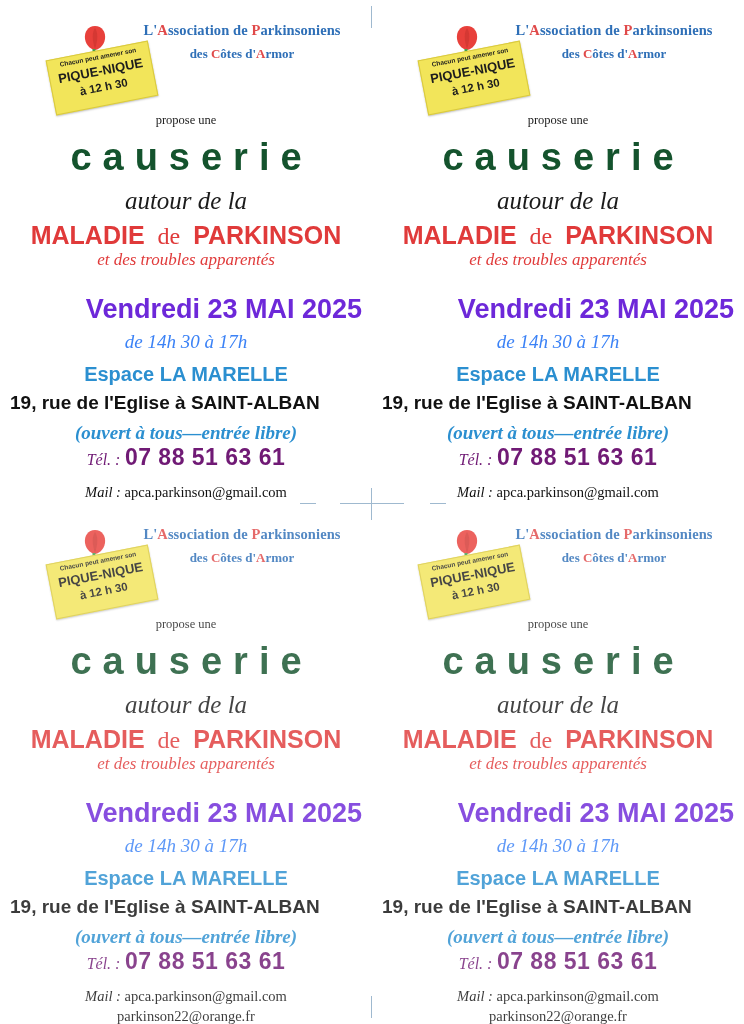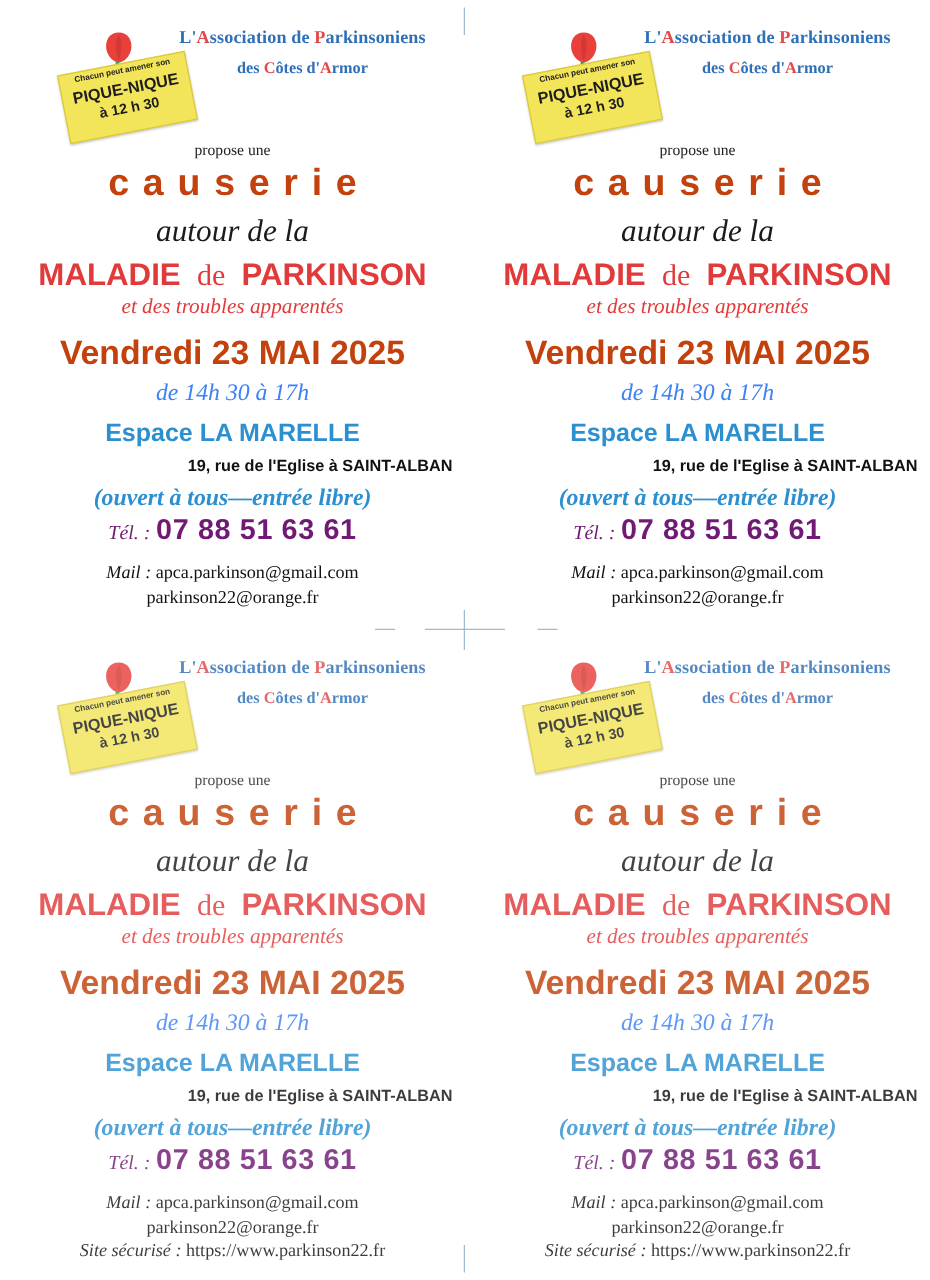--- a/index.html
+++ b/index.html
@@ -89,24 +89,24 @@
     font-size: 12.5px;
     color: #222;
     margin-top: 15px;
   }
 
   
   .causerie {
     text-align: center;
     font-family: "Liberation Sans", sans-serif;
     font-weight: bold;
-    font-size: 30px;
+    font-size: 38px;
     letter-spacing: 11px;
-    color: #c2410c;
-    margin-top: 2px;
+    color: #14532d;
+    margin-top: 8px;
     text-indent: 11px;
   }
   .autour {
     text-align: center;
     font-family: "Liberation Serif", serif;
     font-style: italic;
     font-size: 25px;
     color: #1b1b1b;
     margin-top: 8px;
   }
@@ -125,48 +125,48 @@
   }
   .troubles {
     text-align: center;
     font-family: "Liberation Serif", serif;
     font-style: italic;
     font-size: 17px;
     color: #e03a3a;
     margin-top: 0;
   }
   .date {
-    text-align: center;
+    text-align: right;
     font-family: "Liberation Sans", sans-serif;
     font-weight: bold;
     font-size: 27px;
-    color: #c2410c;
-    margin-top: 12px;
+    color: #6d28d9;
+    margin-top: 24px;
   }
   .hours {
     text-align: center;
     font-family: "Liberation Serif", serif;
     font-style: italic;
     font-size: 19px;
     color: #3b82f6;
     margin-top: 6px;
   }
   .venue {
     text-align: center;
     font-family: "Liberation Sans", sans-serif;
     font-weight: bold;
     font-size: 20px;
     color: #2b8fd0;
     margin-top: 10px;
   }
   .address {
-    text-align: right;
-    font-family: "Liberation Sans", sans-serif;
-    font-weight: bold;
-    font-size: 13px;
+    text-align: left;
+    font-family: "Liberation Sans", sans-serif;
+    font-weight: bold;
+    font-size: 19px;
     color: #111;
     margin-top: 6px;
   }
   .open {
     text-align: center;
     font-family: "Liberation Serif", serif;
     font-style: italic;
     font-weight: bold;
     font-size: 19px;
     color: #2b8fd0;

